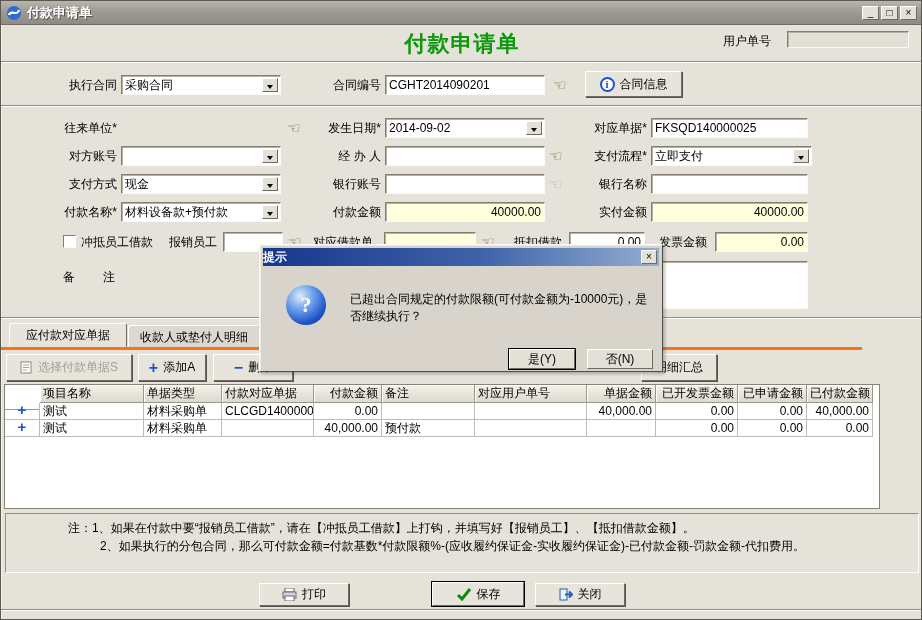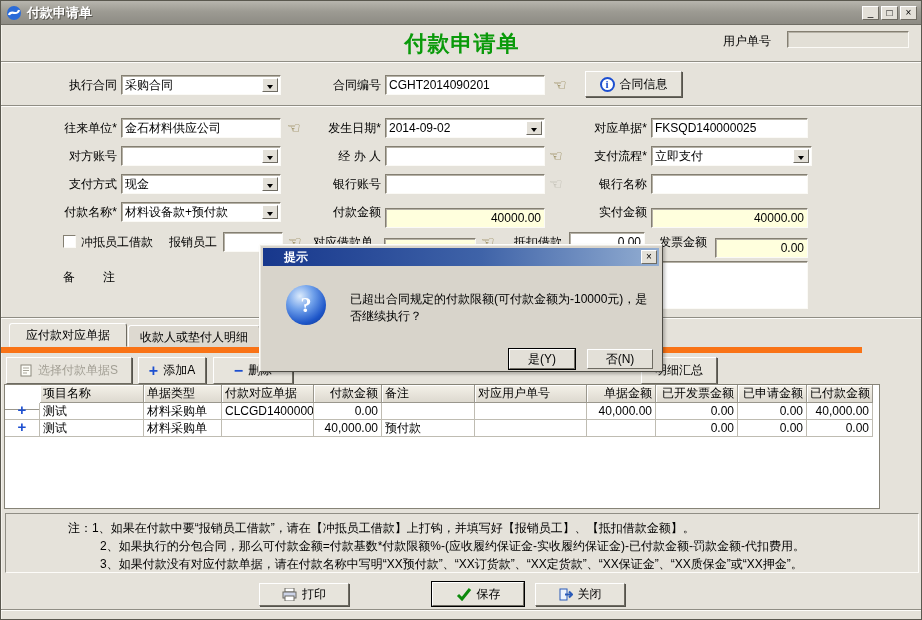--- a/index.html
+++ b/index.html
@@ -13,59 +13,59 @@
     border-bottom:1px solid #6f6d65;}
   #titlebar .ttl{position:absolute;left:26px;top:0;line-height:24px;color:#fff;font-weight:bold;font-size:13px;text-shadow:1px 1px 0 #55534c;}
   .winbtn{position:absolute;top:5px;width:17px;height:14px;background:#e3e0d8;
     border:1px solid;border-color:#fff #6e6b62 #6e6b62 #fff;font-size:10px;line-height:12px;text-align:center;color:#000;}
   
   #pagetitle{left:0;top:28px;width:922px;text-align:center;font-size:22px;font-weight:bold;color:#0a9a0a;letter-spacing:1px;}
   .lbl{position:absolute;font-size:12px;height:20px;line-height:20px;color:#000;white-space:nowrap;}
   .r{text-align:right;}
   .sunk{position:absolute;height:20px;background:#fff;font-size:12px;line-height:18px;padding:0 3px;
     border:1px solid;border-color:#847f72 #fbfaf6 #fbfaf6 #847f72;box-shadow:inset 1px 1px 0 #b5b1a6;}
-  .yellow{background:#ffffdd;margin-top:6px;}
+  .yellow{background:#ffffdd;}
   .amt{text-align:right;}
   .combo .cbtn{position:absolute;top:2px;right:2px;bottom:2px;width:16px;background:#e3e0d8;
     border:1px solid;border-color:#fff #6e6b62 #6e6b62 #fff;}
   .cbtn:after{content:"";position:absolute;left:4px;top:6px;border:3px solid transparent;border-top:4px solid #000;}
   .hr{position:absolute;left:0;width:922px;height:2px;border-top:1px solid #908e85;border-bottom:1px solid #fdfcf9;}
   .hand{position:absolute;font-size:15px;color:#7c6b2e;line-height:16px;cursor:pointer;}
   .hand.dis{color:#b5b2a8;}
   .btn{position:absolute;background:#e7e4dc;border:1px solid;border-color:#fff #6e6b62 #6e6b62 #fff;
     box-shadow:1px 1px 0 #55534c;font-size:12px;color:#000;display:flex;align-items:center;justify-content:center;gap:5px;cursor:pointer;}
   .btn.dis{color:#a29f94;cursor:default;}
   .chk{position:absolute;width:13px;height:13px;background:#fff;border:1px solid;border-color:#847f72 #fbfaf6 #fbfaf6 #847f72;}
   .infoicon{width:15px;height:15px;border-radius:50%;background:#fff;border:2px solid #1d4fd0;color:#1d4fd0;
     font-weight:bold;font-size:11px;line-height:11px;text-align:center;font-family:"Liberation Serif",serif;}
   .plusg{color:#1d4fd0;font-weight:bold;font-size:16px;line-height:14px;}
   
   .tab{position:absolute;font-size:12px;text-align:center;background:#ddd9d0;
     border:1px solid;border-color:#fff #6e6b62 transparent #fff;border-radius:3px 3px 0 0;line-height:22px;cursor:pointer;}
   .tab.act{background:#e7e4dc;z-index:3;}
-  #toolbar{left:0;top:346px;width:861px;height:35px;border-top:6px solid #f97316;}
+  #toolbar{left:0;top:346px;width:861px;height:35px;border-top:3px solid #f97316;}
   
   #grid{left:3px;top:383px;width:876px;height:125px;background:#fff;border:1px solid #868377;overflow:hidden;}
   .trow{display:flex;height:17px;}
   .trow.head{height:18px;}
   .tcell{font-size:12px;line-height:16px;padding:0 3px;overflow:hidden;white-space:nowrap;
     border-right:1px solid #bfbcb2;border-bottom:1px solid #bfbcb2;flex:none;}
   .head .tcell{background:linear-gradient(180deg,#f4f1e9,#ddd9cf);
     border-right:1px solid #9a978d;border-bottom:1px solid #9a978d;box-shadow:inset 1px 1px 0 #fff;line-height:17px;}
   .tcell.c{text-align:center;} .tcell.ra{text-align:right;}
   .tcell .plus{color:#1d4fd0;font-weight:bold;font-size:15px;line-height:13px;}
   
   #notes{left:4px;top:512px;width:914px;height:60px;border:1px solid;border-color:#908e85 #fdfcf9 #fdfcf9 #908e85;}
   .note{position:absolute;font-size:12px;line-height:18px;white-space:nowrap;}
   
   #dlg{left:258px;top:243px;width:404px;height:128px;background:#d8d4cb;z-index:99;
     border:1px solid;border-color:#fdfdfb #4e4c45 #4e4c45 #fdfdfb;box-shadow:inset 1px 1px 0 #eceae4,2px 2px 3px rgba(0,0,0,.25);}
   #dlgtitle{position:absolute;left:3px;top:3px;right:3px;height:18px;
     background:linear-gradient(90deg,#17378c 0%,#3f63a8 55%,#93aed2 100%);
-    color:#fff;font-weight:bold;font-size:12px;line-height:18px;padding-left:21px;}
+    color:#fff;font-weight:bold;font-size:12px;line-height:18px;padding-left:0;}
   #dlgclose{position:absolute;right:5px;top:5px;width:16px;height:14px;background:#e3e0d8;
     border:1px solid;border-color:#fff #6e6b62 #6e6b62 #fff;font-size:10px;line-height:12px;text-align:center;cursor:pointer;}
   #qicon{position:absolute;left:26px;top:40px;width:40px;height:40px;border-radius:50%;
     background:radial-gradient(circle at 35% 28%,#dcebfc 0%,#6fa0ea 35%,#1d55c8 70%,#0d2f7e 100%);
     color:#fff;font-weight:bold;font-size:22px;line-height:40px;text-align:center;font-family:"Liberation Serif",serif;}
   #dlgmsg{position:absolute;left:90px;top:46px;width:302px;font-size:12px;line-height:17px;}
   .dbtn{position:absolute;top:104px;width:66px;height:20px;background:#e3e0d8;font-size:12px;
     border:1px solid;border-color:#fff #6e6b62 #6e6b62 #fff;display:flex;align-items:center;justify-content:center;cursor:pointer;}
   .dbtn.def{outline:1px solid #000;}
   .ico{display:inline-block;}
@@ -98,21 +98,20 @@
   <div class="lbl r" style="left:296px;top:74px;width:84px">合同编号</div>
   <div class="sunk" style="left:384px;top:74px;width:160px">CGHT2014090201</div>
   <span class="hand" style="left:552px;top:76px">☜</span>
   <div class="btn" style="left:584px;top:70px;width:97px;height:26px">
     <span class="infoicon ico">i</span>
     <span>合同信息</span>
   </div>
   <div class="hr" style="top:104px"></div>
 
   <div class="lbl r" style="left:20px;top:117px;width:96px">往来单位*</div>
-  <div class="sunk" style="left:120px;top:117px;width:160px">金石材料供应公司</div>
   <span class="hand" style="left:286px;top:119px">☜</span>
   <div class="lbl r" style="left:296px;top:117px;width:84px">发生日期*</div>
   <div class="sunk combo" style="left:384px;top:117px;width:160px">
     <span>2014-09-02</span><span class="cbtn"></span>
   </div>
   <div class="lbl r" style="left:560px;top:117px;width:86px">对应单据*</div>
   <div class="sunk" style="left:650px;top:117px;width:157px">FKSQD140000025</div>
 
   <div class="lbl r" style="left:20px;top:145px;width:96px">对方账号</div>
   <div class="sunk combo" style="left:120px;top:145px;width:160px">
@@ -225,21 +224,20 @@
         <div class="tcell ra" style="width: 69px;"></div>
         <div class="tcell ra" style="width: 82px;">0.00</div>
         <div class="tcell ra" style="width: 69px;">0.00</div>
         <div class="tcell ra" style="width: 66px;">0.00</div>
       </div>
     </div>
 
   <div class="abs" id="notes">
       <div class="note" style="left: 62px; top: 5px;">注：1、如果在付款中要“报销员工借款”，请在【冲抵员工借款】上打钩，并填写好【报销员工】、【抵扣借款金额】。</div>
       <div class="note" style="left: 94px; top: 23px;">2、如果执行的分包合同，那么可付款金额=付款基数*付款限额%-(应收履约保证金-实收履约保证金)-已付款金额-罚款金额-代扣费用。</div>
-      <div class="note" style="left: 94px; top: 41px;">3、如果付款没有对应付款单据，请在付款名称中写明“XX预付款”、“XX订货款”、“XX定货款”、“XX保证金”、“XX质保金”或“XX押金”。</div>
     </div>
 
   <div class="btn" style="left:258px;top:582px;width:90px;height:23px">
     <svg width="15" height="13">
         <rect x="3" y="0" width="9" height="4" fill="#fff" stroke="#6b6961"></rect>
         <rect x="1" y="4" width="13" height="6" fill="#cdd4e8" stroke="#6b6961"></rect>
         <rect x="3" y="8" width="9" height="5" fill="#fff" stroke="#6b6961"></rect>
       </svg>
     <span>打印</span>
   </div>

